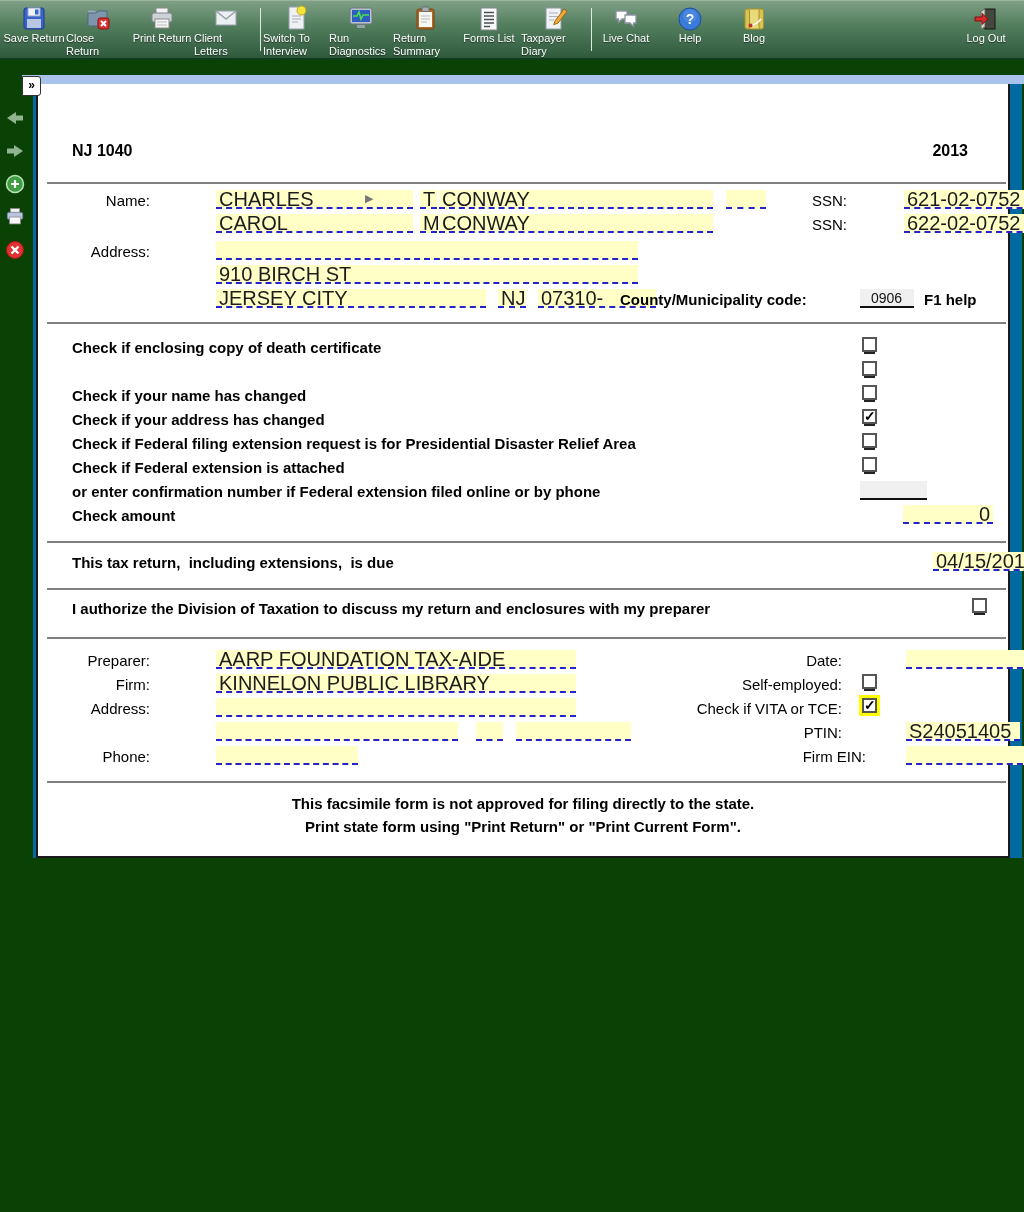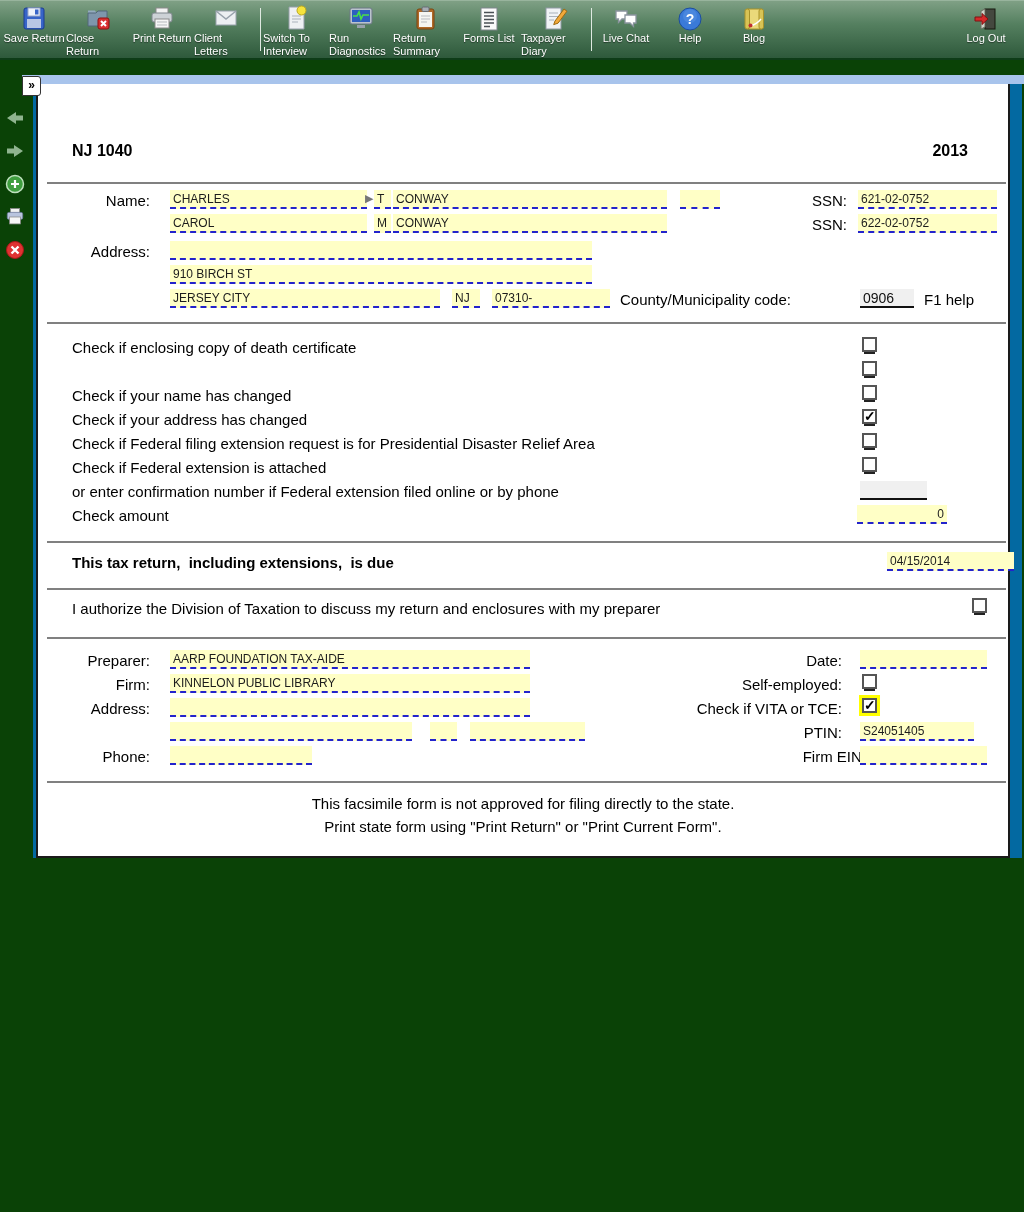--- a/index.html
+++ b/index.html
@@ -27,32 +27,32 @@
               border:1px solid #333;border-radius:0 3px 3px 0;font-weight:bold;font-size:12px;
               line-height:17px;text-align:center;z-index:6;color:#000;cursor:default;}
 
   
   .strip{position:absolute;left:22px;right:0;top:75px;height:9px;background:#A8C4EC;}
   .panel{position:absolute;left:33px;top:84px;width:989px;height:774px;background:#0369a1;}
   .form-doc{position:absolute;left:3px;top:0;width:974px;height:774px;background:#fff;
             border-left:2px solid #1a1a1a;border-right:2px solid #1a1a1a;border-bottom:2px solid #1a1a1a;
             box-sizing:border-box;}
 
-  .txt{position:absolute;font-size:15px;color:#000;white-space:pre;}
+  .txt{position:absolute;font-size:15px;color:#000;white-space:pre;font-weight:bold;}
   .lblr{position:absolute;font-size:15px;color:#000;text-align:right;white-space:pre;}
   .bold{font-weight:bold;}
   .h16{font-size:16px;font-weight:bold;}
   .center{left:0;right:0;text-align:center;}
   .hline{position:absolute;left:9px;right:2px;height:2px;background:#808080;}
 
   .field{position:absolute;height:19px;background:#FFFFC6;border-bottom:2px dashed #2323CC;
-         font-size:12px;line-height:19px;color:#1c1c1c;padding:0 3px;box-sizing:border-box;
-         white-space:pre;cursor:text;}
+         font-size:20px;line-height:19px;color:#1c1c1c;padding:0 3px;box-sizing:border-box;
+         white-space:pre;cursor:text;margin-left:46px;}
   .gfield{position:absolute;height:19px;background:#F0F0F0;border-bottom:2px solid #111;
-          font-size:14px;line-height:19px;color:#111;padding:0 3px;box-sizing:border-box;cursor:text;}
+          font-size:14px;line-height:19px;color:#111;padding:0 11px;box-sizing:border-box;cursor:text;}
   .tar{text-align:right;}
 
   .cb{position:absolute;width:15px;height:15px;background:#fff;border:2px solid #555;
       box-sizing:border-box;box-shadow:0 4px 0 -2px #222;cursor:pointer;}
   .cb.checked::after{content:"\2713";position:absolute;left:0px;top:-3px;font-size:14px;
                      font-weight:bold;color:#000;}
   .cb.vita{outline:3px solid #FFFF00;}
   .cursor-caret{position:absolute;font-size:11px;color:#777;}
 </style>
 </head>

